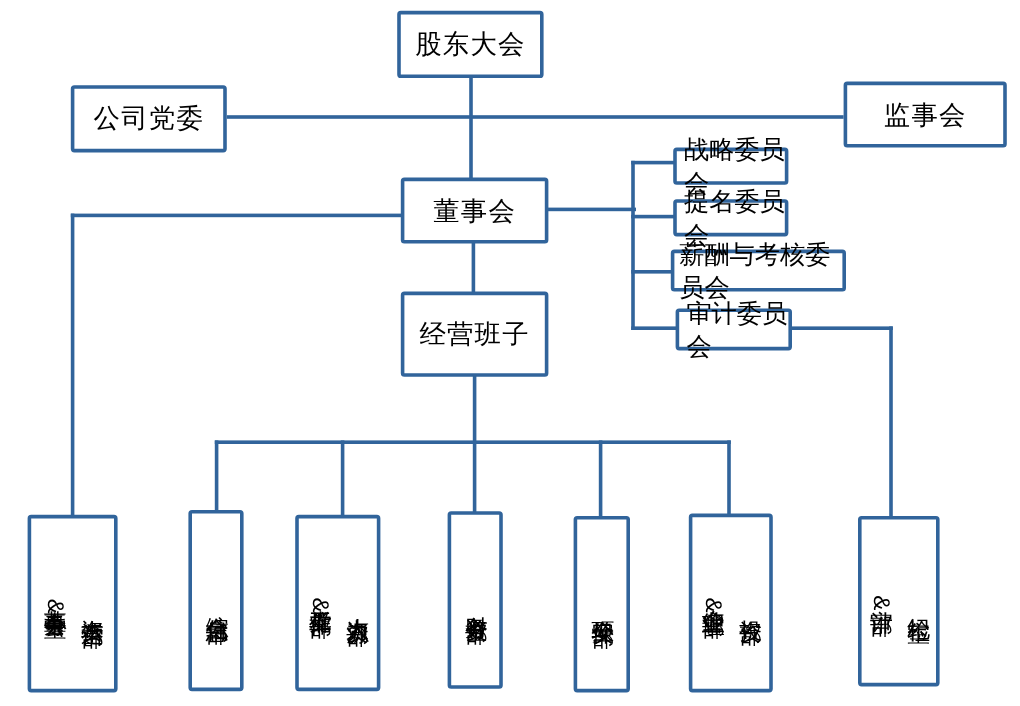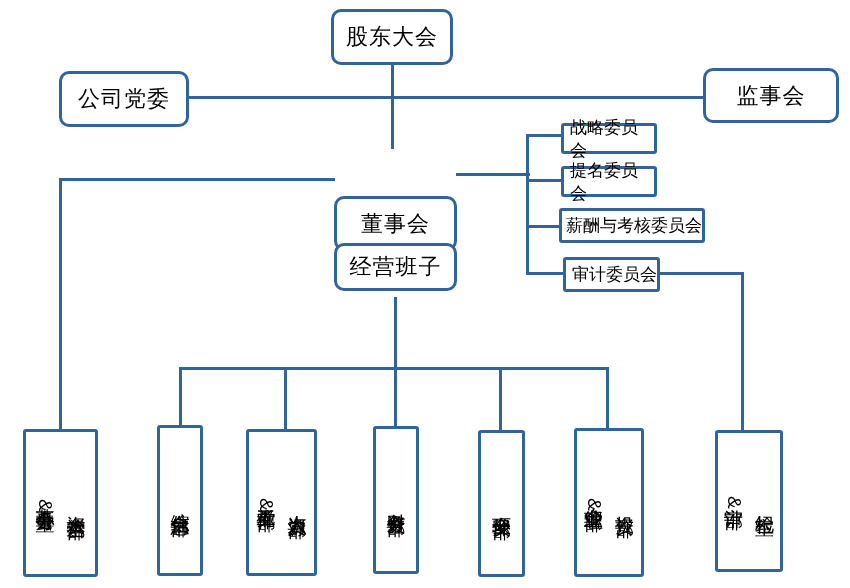--- a/index.html
+++ b/index.html
@@ -25,23 +25,23 @@
   .box {
     position: absolute;
     box-sizing: border-box;
     border: 3px solid #31649b;
     border-radius: 3px;
     background: #ffffff;
     display: flex;
     align-items: center;
     justify-content: center;
   }
-  .big  { font-size: 22px; font-weight: 500; letter-spacing: 1px; border-radius: 10px; }
+  .big  { font-size: 22px; font-weight: 500; letter-spacing: 1px; }
   .cmte {
-    font-size: 17px;
+    font-size: 21px;
     font-weight: 500;
     justify-content: flex-start;
     padding-left: 6px;
   }
   .b-remuneration { padding-left: 4px; }
   
   .vbox { align-items: stretch; }
   .vtext {
     writing-mode: vertical-lr;
     text-orientation: mixed;
@@ -73,22 +73,22 @@
   .l15 { left:179px; top:367px; width:430px; height:3px; }
   .l16 { left:179px; top:367px; width:3px;   height:59px; }
   .l17 { left:284px; top:367px; width:3px;   height:63px; }
   .l18 { left:499px; top:367px; width:3px;   height:64px; }
   .l19 { left:606px; top:367px; width:3px;   height:62px; }
 
   
   .b-shareholders { left:331px; top:9px;   width:122px; height:56px; }
   .b-party        { left:59px;  top:71px;  width:130px; height:56px; }
   .b-supervisory  { left:703px; top:68px;  width:136px; height:55px; }
-  .b-board        { left:334px; top:148px; width:123px; height:55px;margin-top:48px; }
-  .b-mgmt         { left:334px; top:243px; width:123px; height:48px; }
+  .b-board        { left:334px; top:148px; width:123px; height:55px; }
+  .b-mgmt         { left:334px; top:243px; width:123px; height:71px; }
   .b-strategy     { left:561px; top:123px; width:96px;  height:31px; }
   .b-nomination   { left:561px; top:166px; width:96px;  height:31px; }
   .b-remuneration { left:559px; top:208px; width:146px; height:35px; }
   .b-auditcmte    { left:563px; top:257px; width:97px;  height:35px; }
   .b-boardoffice  { left:23px;  top:429px; width:75px;  height:148px; }
   .b-info         { left:157px; top:425px; width:46px;  height:151px; }
   .b-partymass    { left:246px; top:429px; width:71px;  height:147px; }
   .b-finance      { left:373px; top:426px; width:46px;  height:148px; }
   .b-safety       { left:478px; top:430px; width:47px;  height:147px; }
   .b-enterprise   { left:574px; top:428px; width:70px;  height:149px; }

